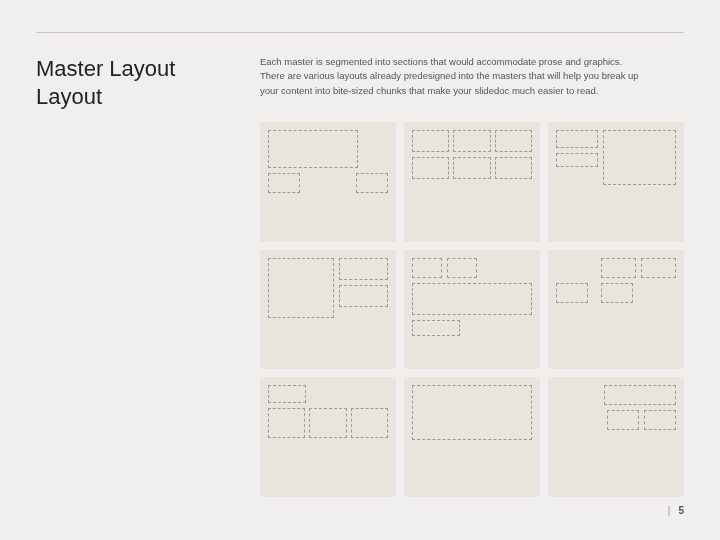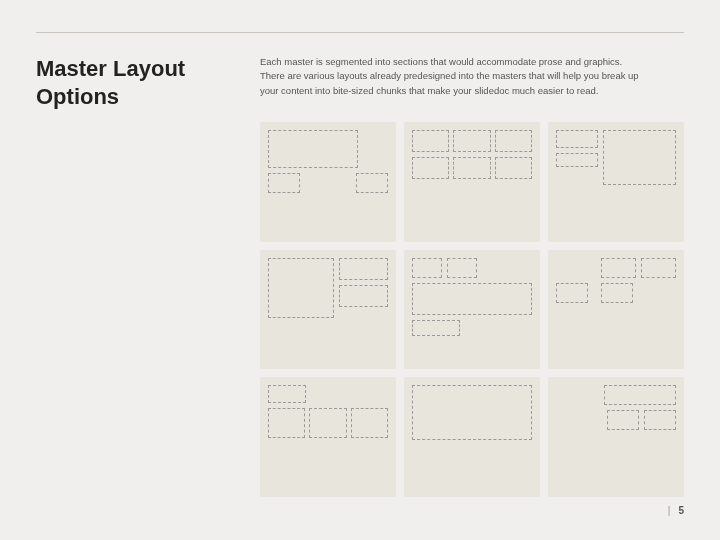--- a/index.html
+++ b/index.html
@@ -36,21 +36,21 @@
       flex: 1;
     }
 
     .left-panel {
       width: 200px;
       flex-shrink: 0;
     }
 
     .page-title {
       font-size: 22px;
-      font-weight: 700;
+      font-weight: 400;
       color: #222;
       line-height: 1.25;
     }
 
     .right-panel {
       flex: 1;
       display: flex;
       flex-direction: column;
       gap: 8px;
     }
@@ -302,21 +302,21 @@
 <body>
 
 <div class="page">
   <div class="top-divider"></div>
 
   <div class="content-area">
 
     <div class="left-panel">
       <h1 class="page-title">
         <span>Master Layout</span><br>
-        <span>Options</span>
+        <span>Layout</span>
       </h1>
     </div>
 
     <div class="right-panel">
       <p class="description-text">Each master is segmented into sections that would accommodate prose and graphics. There are various layouts already predesigned into the masters that will help you break up your content into bite-sized chunks that make your slidedoc much easier to read.</p>
 
       <div class="layouts-grid">
 
         <div class="layout-card">
           <div class="layout-1">

